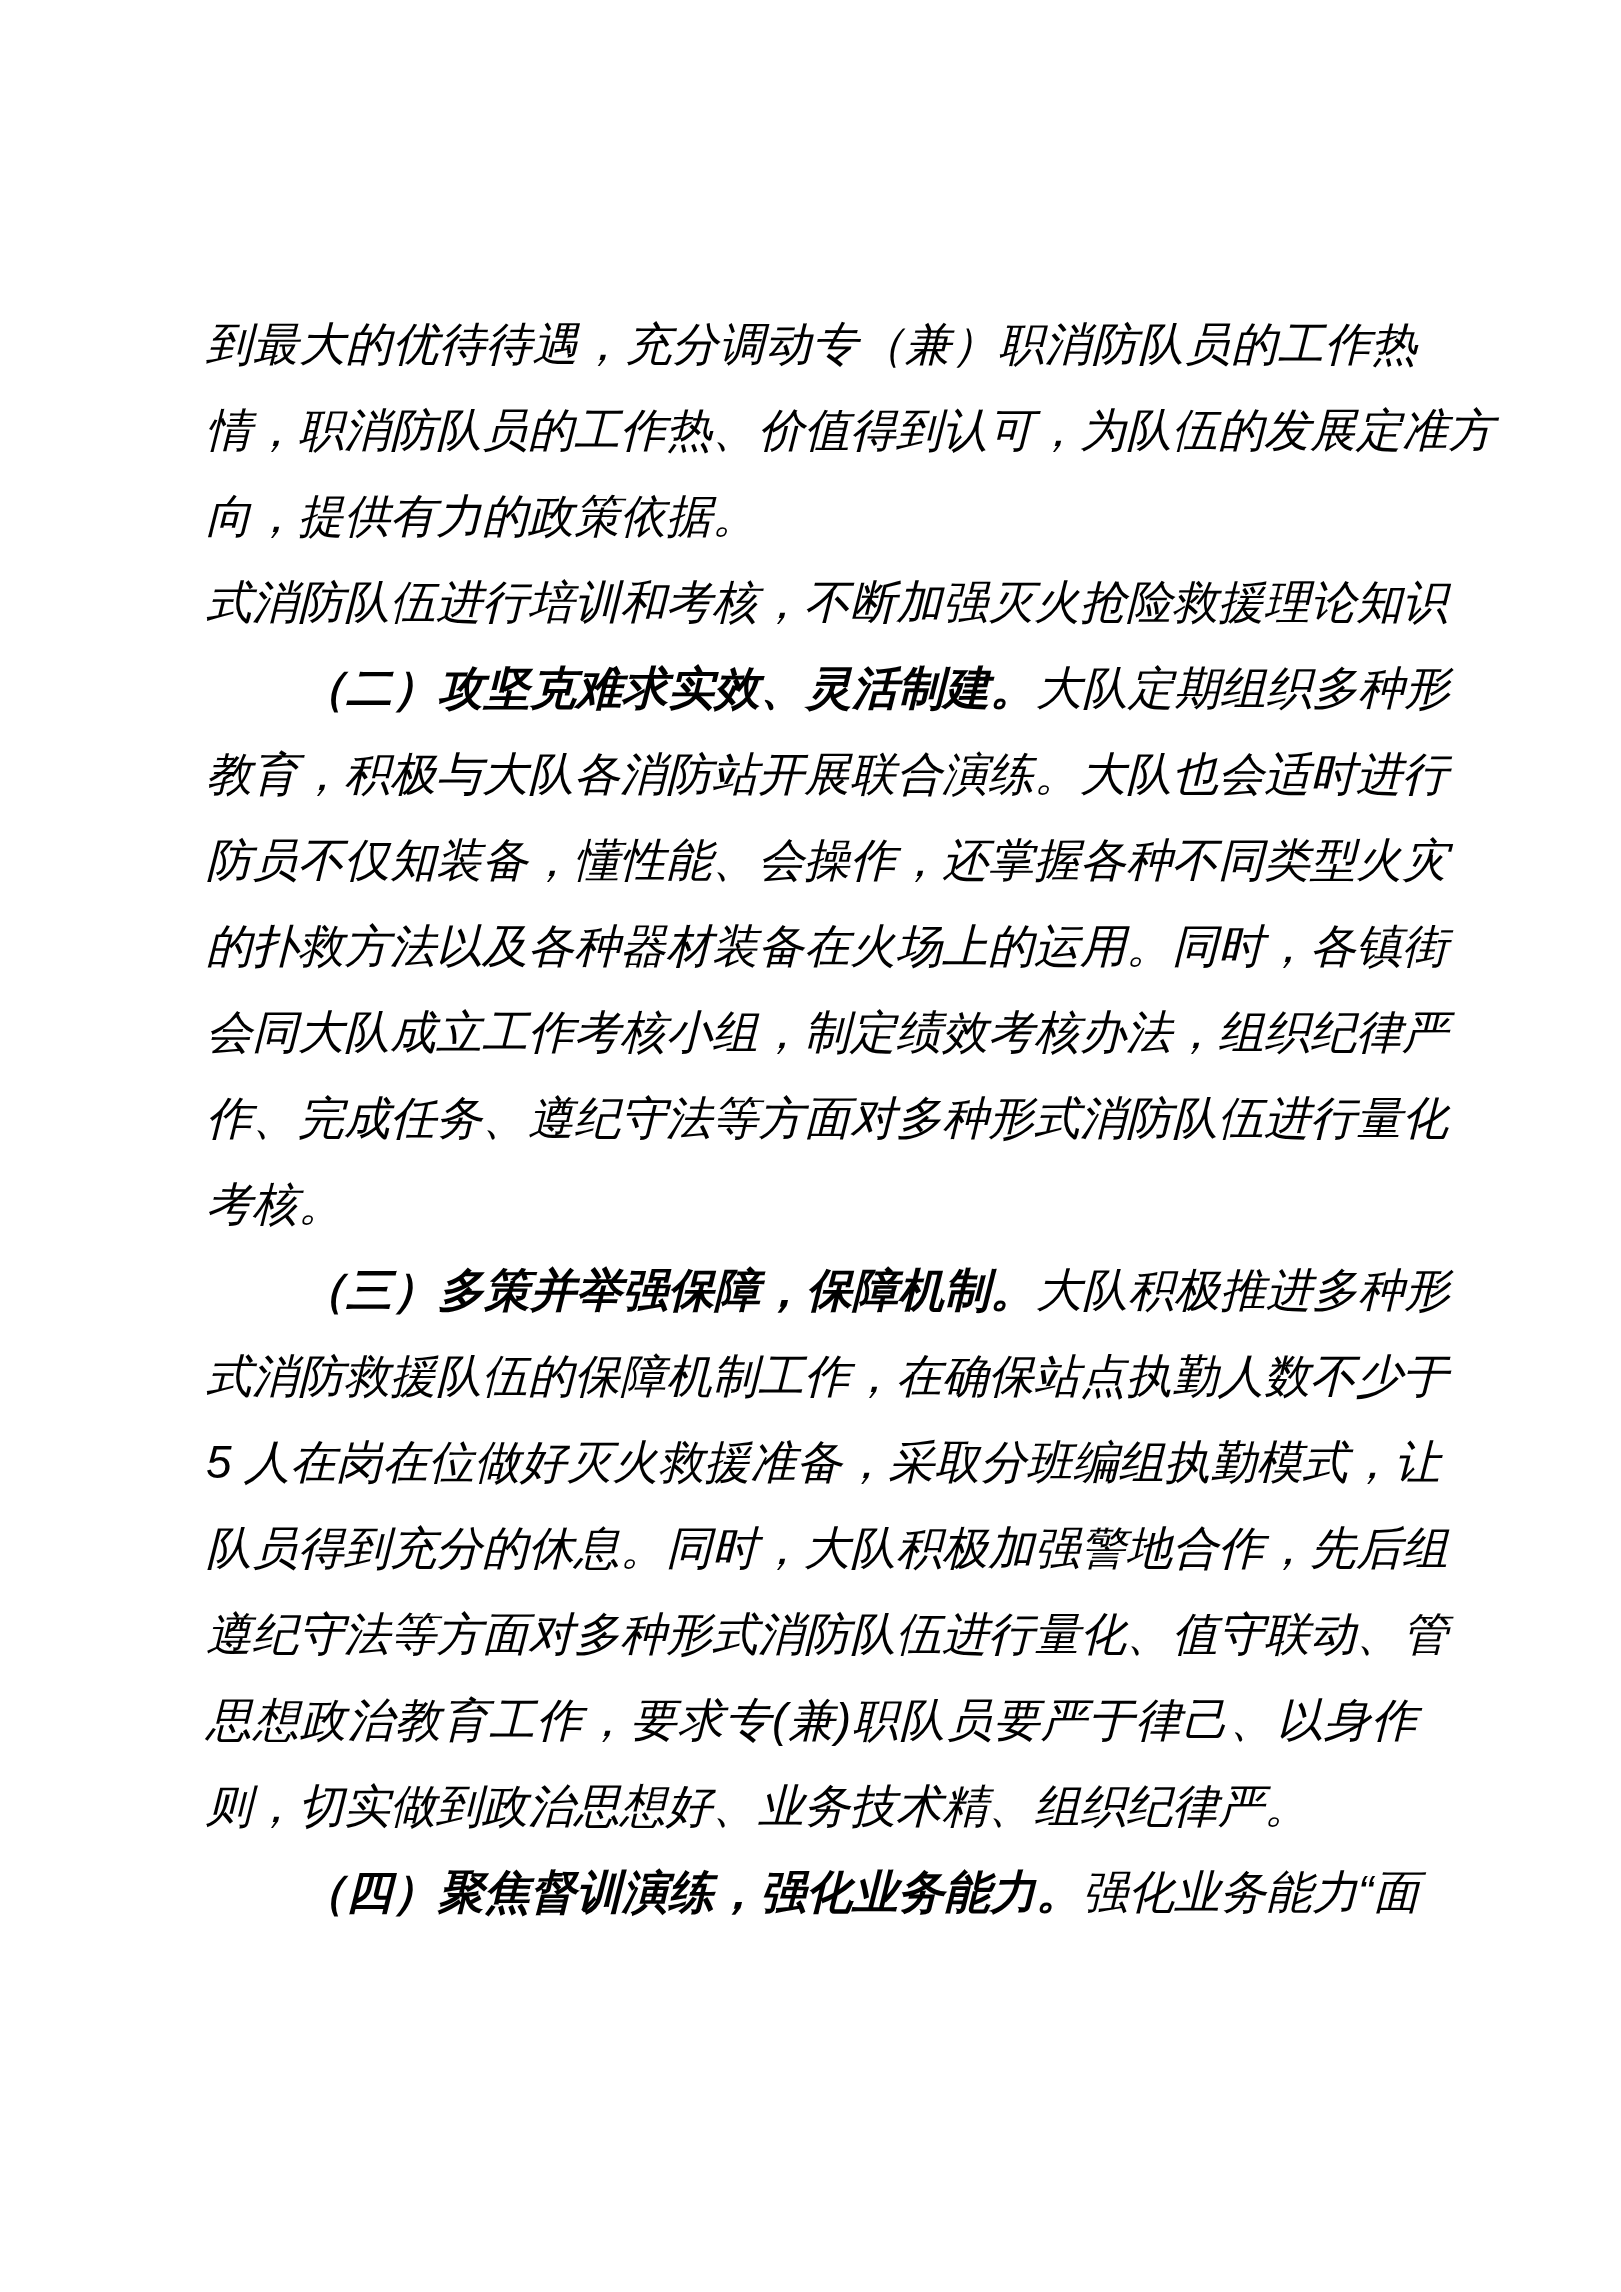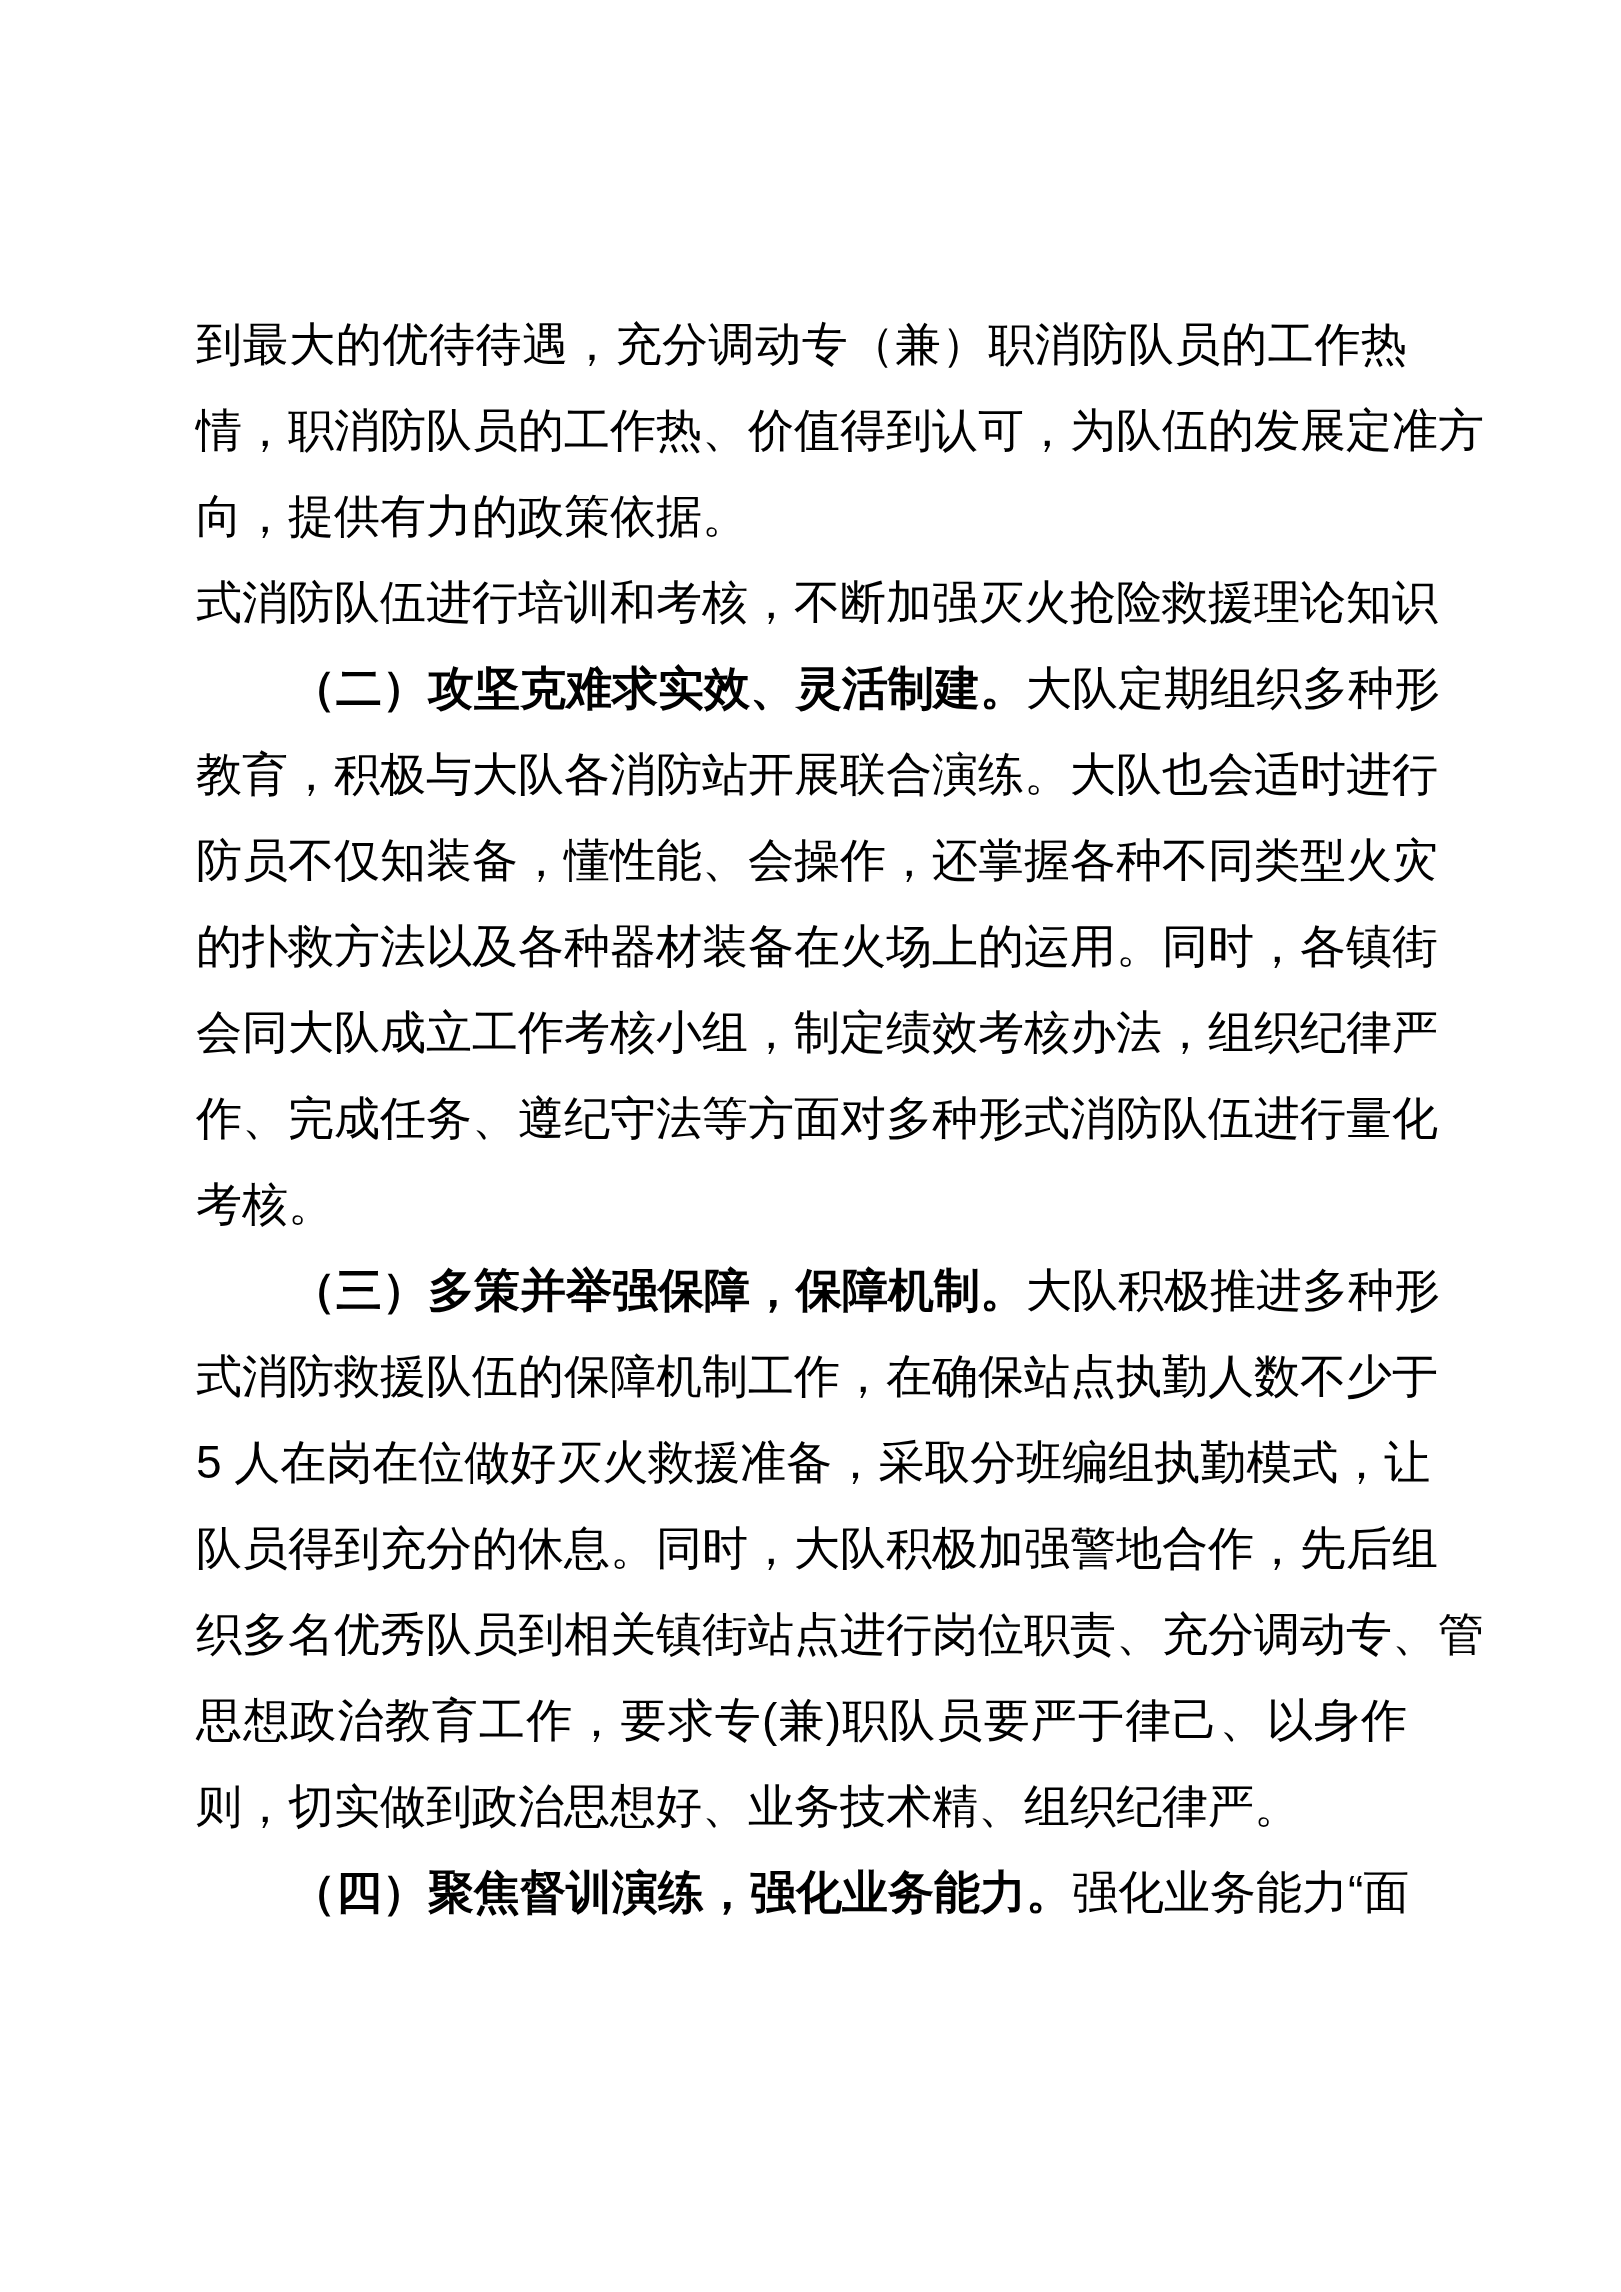--- a/index.html
+++ b/index.html
@@ -10,24 +10,25 @@
   .page {
     position: relative;
     width: 1621px;
     height: 2293px;
     background: #ffffff;
     overflow: hidden;
     font-family: "Liberation Sans", sans-serif;
   }
   .textblock {
     position: absolute;
-    left: 196px;
+    left: 206px;
     top: 301px;
     width: 1211px;
     color: #000000;
+    font-style: italic;
   }
   .line {
     font-size: 46px;
     line-height: 86px;
     height: 86px;
     color: #000000;
     white-space: nowrap;
     text-align: justify;
     
     text-align-last: justify;
@@ -55,19 +56,19 @@
       <div class="line"><span>教育，积极与大队各消防站开展联合演练。大队也会适时进行</span></div>
       <div class="line"><span>防员不仅知装备，懂性能、会操作，还掌握各种不同类型火灾</span></div>
       <div class="line"><span>的扑救方法以及各种器材装备在火场上的运用。同时，各镇街</span></div>
       <div class="line"><span>会同大队成立工作考核小组，制定绩效考核办法，组织纪律严</span></div>
       <div class="line"><span>作、完成任务、遵纪守法等方面对多种形式消防队伍进行量化</span></div>
       <div class="line para-end"><span>考核。</span></div>
       <div class="line indent"><span class="lead-bold">（三）多策并举强保障，保障机制。</span><span>大队积极推进多种形</span></div>
       <div class="line"><span>式消防救援队伍的保障机制工作，在确保站点执勤人数不少于</span></div>
       <div class="line"><span>5 人在岗在位做好灭火救援准备，采取分班编组执勤模式，让</span></div>
       <div class="line"><span>队员得到充分的休息。同时，大队积极加强警地合作，先后组</span></div>
-      <div class="line"><span>织多名优秀队员到相关镇街站点进行岗位职责、充分调动专、管</span></div>
+      <div class="line"><span>遵纪守法等方面对多种形式消防队伍进行量化、值守联动、管</span></div>
       <div class="line"><span>思想政治教育工作，要求专(兼)职队员要严于律己、以身作</span></div>
       <div class="line para-end"><span>则，切实做到政治思想好、业务技术精、组织纪律严。</span></div>
       <div class="line indent"><span class="lead-bold">（四）聚焦督训演练，强化业务能力。</span><span>强化业务能力“面</span></div>
     </div>
 </div>
 
 
 </body></html>

